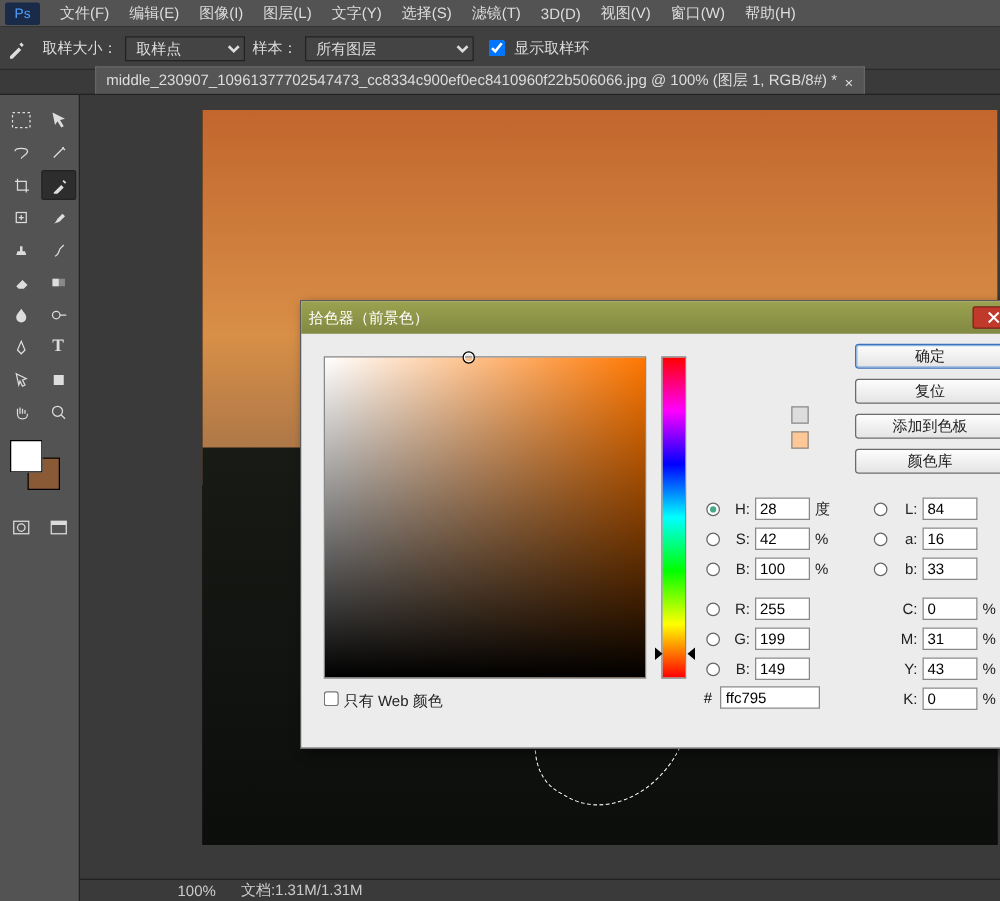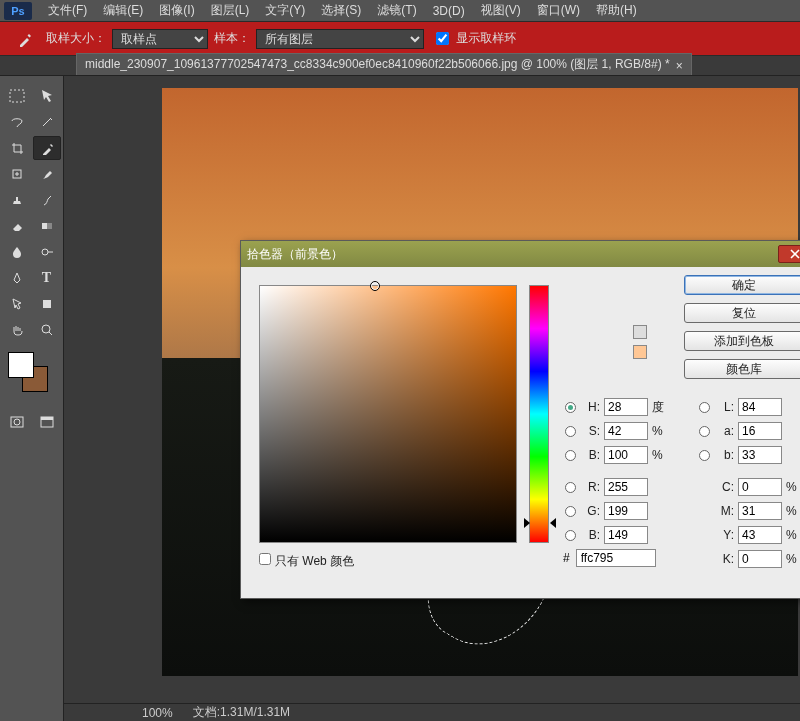--- a/index.html
+++ b/index.html
@@ -1,25 +1,25 @@
 <!DOCTYPE html>
 <html><head>
 <meta charset="utf-8">
 <style>
   *{box-sizing:border-box;margin:0;padding:0;font-family:'Microsoft YaHei',SimSun,sans-serif;font-size:12px}
   body{background:#535353;width:800px;height:721px;overflow:hidden;color:#ddd}
   .menubar{height:22px;background:#535353;display:flex;align-items:center;padding-left:4px;border-bottom:1px solid #2a2a2a}
-  .menubar .ps{width:28px;height:18px;background:#1a2b4a;color:#4fa0ff;font-weight:bold;text-align:center;line-height:18px;border-radius:2px;margin-right:8px;font-size:11px}
+  .menubar .ps{width:28px;height:18px;background:#1a2b4a;color:#4fa0ff;font-weight:normal;text-align:center;line-height:18px;border-radius:2px;margin-right:8px;font-size:11px}
   .menubar .mitem{padding:0 8px;color:#ddd;cursor:default}
-  .optbar{height:34px;background:#b91c1c;border-bottom:1px solid #2a2a2a;display:flex;align-items:center;padding-left:12px;gap:6px}
+  .optbar{height:34px;background:#404040;border-bottom:1px solid #2a2a2a;display:flex;align-items:center;padding-left:0;gap:6px}
   .optbar .eyeico{width:28px;height:24px;display:flex;align-items:center;justify-content:center}
   .optbar label{color:#ddd}
   .optbar select{background:#444;color:#ddd;border:1px solid #222;height:20px;padding:0 4px}
   .optbar select.w1{width:96px}
-  .optbar select.w2{width:168px}
+  .optbar select.w2{width:135px}
   .optbar .chk{margin-left:6px}
   .tabbar{height:20px;background:#3a3a3a;border-bottom:1px solid #222;display:flex;align-items:flex-end;padding-left:76px}
   .tab{background:#555;color:#ddd;font-size:11px;padding:2px 8px;border-top:1px solid #666;border-left:1px solid #666;border-right:1px solid #666;display:flex;align-items:flex-end;gap:6px;max-width:620px;white-space:nowrap;overflow:hidden}
   .tab .x{color:#ddd}
   .workarea{position:relative;height:645px;display:flex}
   .toolcol{width:64px;background:#535353;border-right:1px solid #222;padding-top:8px}
   .toolgrid{display:grid;grid-template-columns:28px 28px;gap:2px 2px;justify-content:center}
   .tool{width:28px;height:24px;display:flex;align-items:center;justify-content:center;color:#ddd;border:1px solid transparent;border-radius:2px}
   .tool.active{background:#2d2d2d;border:1px solid #222}
   .swatches{margin:10px 0 0 8px;position:relative;width:40px;height:40px}

